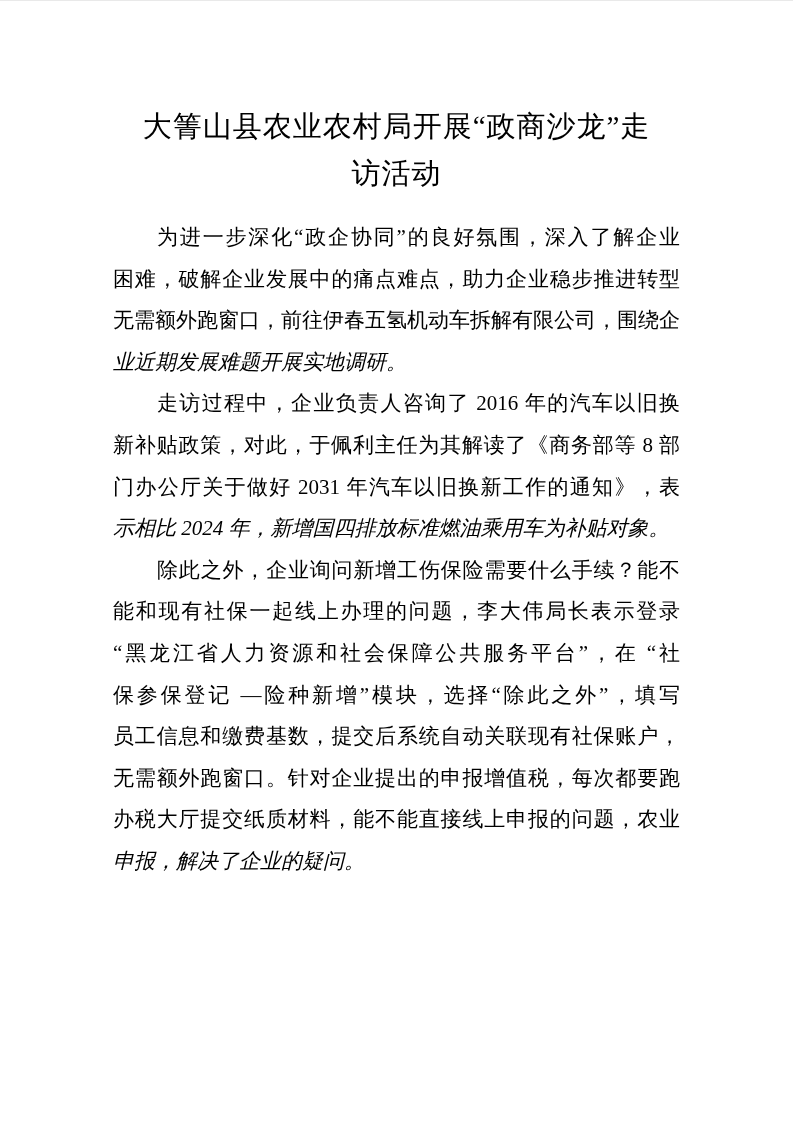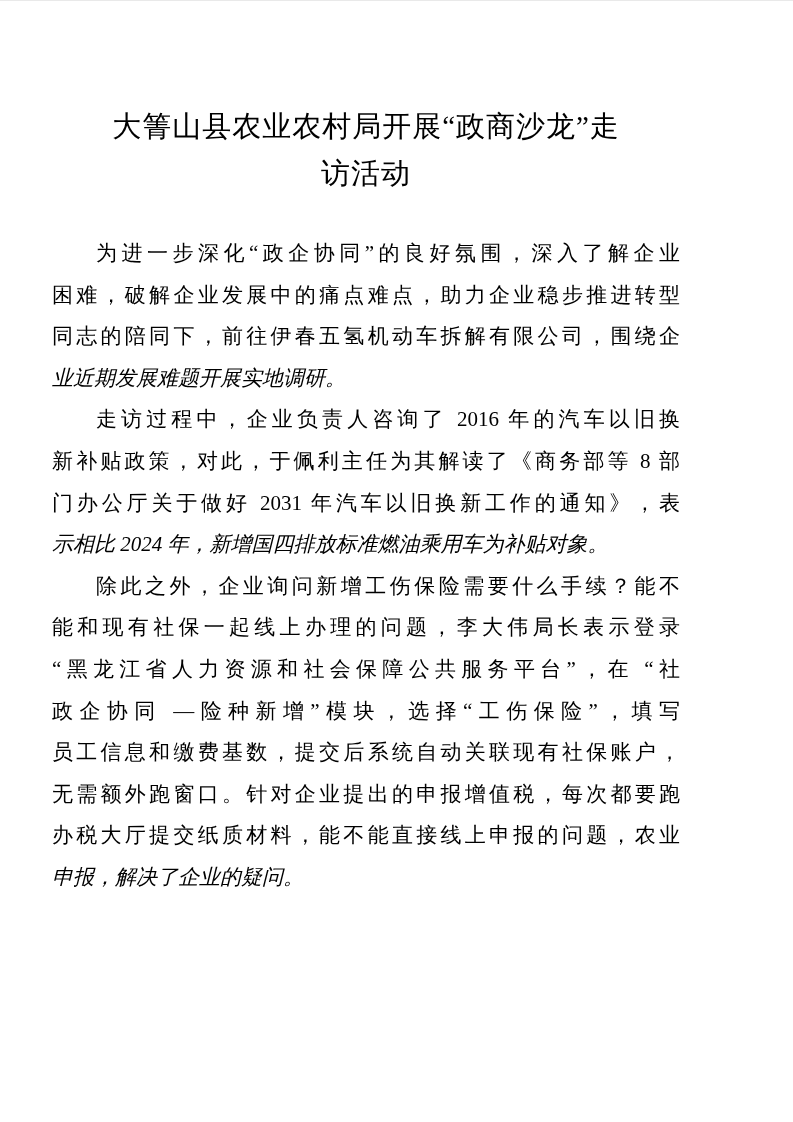--- a/index.html
+++ b/index.html
@@ -8,38 +8,38 @@
     background: #ffffff;
   }
   .page {
     position: relative;
     width: 793px;
     height: 1122px;
     box-sizing: border-box;
     background: #ffffff;
     color: #000000;
     font-family: "Liberation Serif", "DejaVu Serif", serif;
-    padding: 96px 113px 0 52px;
+    padding: 96px 113px 0 113px;
     overflow: hidden;
     border-top: 1px solid #e9e9e9;
   }
   .doc-title {
     margin: 0;
     padding-top: 6px;
     font-size: 29px;
     font-weight: normal;
     line-height: 47px;
     text-align: center;
     letter-spacing: 1px;
   }
   .title-line {
     display: block;
   }
   .doc-body {
-    margin-top: 36px;
+    margin-top: 20px;
     font-size: 21px;
     line-height: 41.6px;
   }
   .paragraph {
     margin: 0;
     padding: 0;
   }
   .text-line {
     height: 41.6px;
     overflow: hidden;
@@ -60,33 +60,33 @@
 
 <div class="page">
   <h1 class="doc-title">
     <span class="title-line">大箐山县农业农村局开展“政商沙龙”走</span>
     <span class="title-line">访活动</span>
   </h1>
   <div class="doc-body" id="doc-body">
       <div class="paragraph">
         <div class="text-line first">为进一步深化“政企协同”的良好氛围，深入了解企业</div>
         <div class="text-line">困难，破解企业发展中的痛点难点，助力企业稳步推进转型</div>
-        <div class="text-line">同志的陪同下，前往伊春五氢机动车拆解有限公司，围绕企</div>
+        <div class="text-line">无需额外跑窗口，前往伊春五氢机动车拆解有限公司，围绕企</div>
         <div class="text-line last">业近期发展难题开展实地调研。</div>
       </div>
       <div class="paragraph">
         <div class="text-line first">走访过程中，企业负责人咨询了 2016 年的汽车以旧换</div>
         <div class="text-line">新补贴政策，对此，于佩利主任为其解读了《商务部等 8 部</div>
         <div class="text-line">门办公厅关于做好 2031 年汽车以旧换新工作的通知》，表</div>
         <div class="text-line last">示相比 2024 年，新增国四排放标准燃油乘用车为补贴对象。</div>
       </div>
       <div class="paragraph">
         <div class="text-line first">除此之外，企业询问新增工伤保险需要什么手续？能不</div>
         <div class="text-line">能和现有社保一起线上办理的问题，李大伟局长表示登录</div>
         <div class="text-line">“黑龙江省人力资源和社会保障公共服务平台”，在 “社</div>
-        <div class="text-line">政企协同 —险种新增”模块，选择“工伤保险”，填写</div>
+        <div class="text-line">保参保登记 —险种新增”模块，选择“除此之外”，填写</div>
         <div class="text-line">员工信息和缴费基数，提交后系统自动关联现有社保账户，</div>
         <div class="text-line">无需额外跑窗口。针对企业提出的申报增值税，每次都要跑</div>
         <div class="text-line">办税大厅提交纸质材料，能不能直接线上申报的问题，农业</div>
         <div class="text-line last">申报，解决了企业的疑问。</div>
       </div>
     </div>
 </div>
 
 </body></html>

